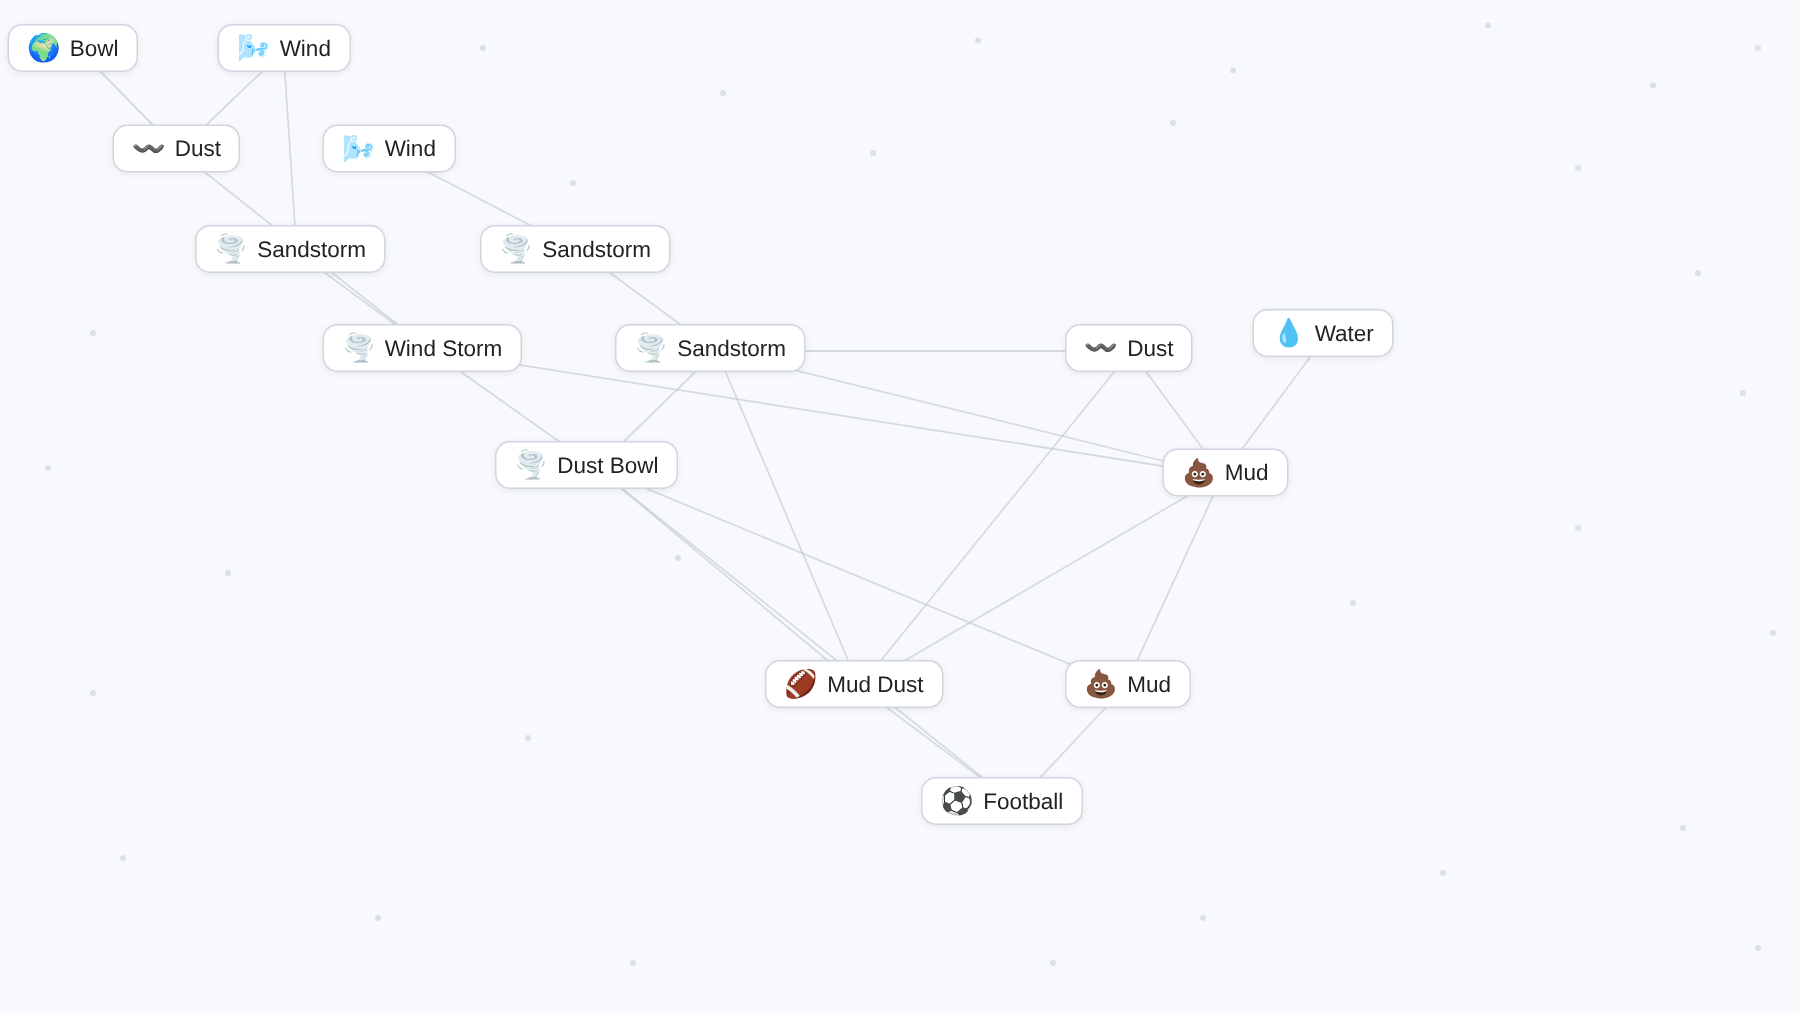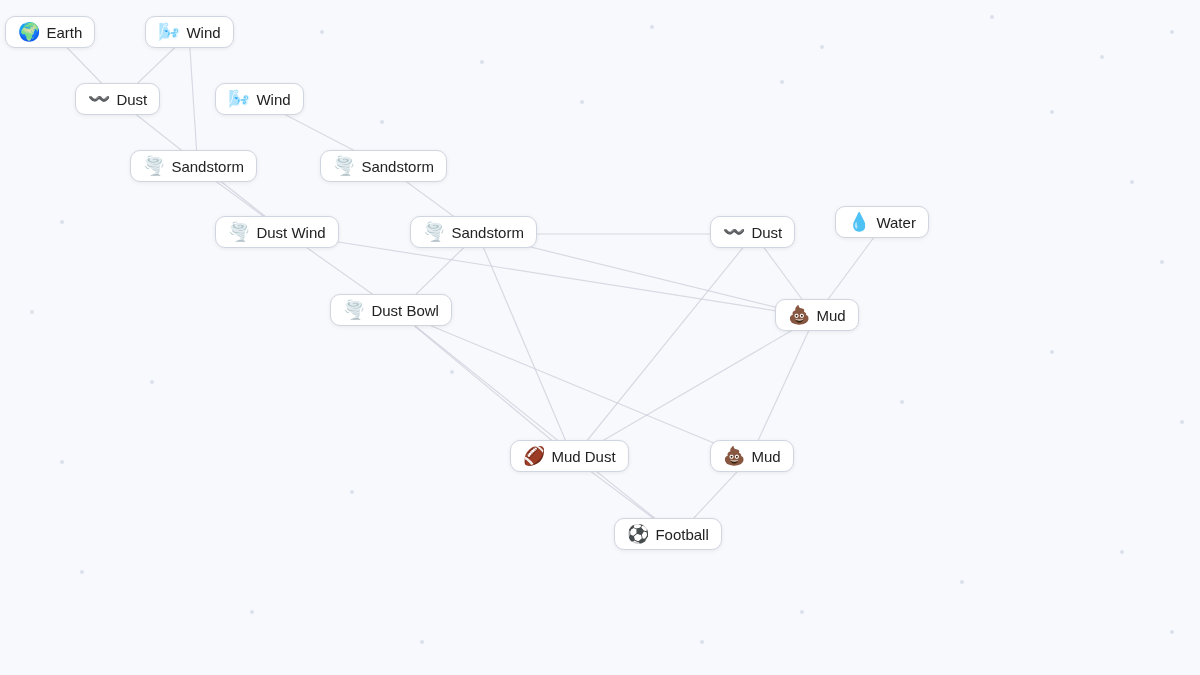--- a/index.html
+++ b/index.html
@@ -117,21 +117,21 @@
     <line x1="573" y1="458" x2="677" y2="536" stroke="#c8cdd8" stroke-width="1.2" opacity="0.7"></line>
     <line x1="750" y1="458" x2="677" y2="536" stroke="#c8cdd8" stroke-width="1.2" opacity="0.7"></line>
     <line x1="477.75" y1="234" x2="573" y2="458" stroke="#c8cdd8" stroke-width="1.2" opacity="0.7"></line>
     <line x1="287.5" y1="234" x2="815" y2="317" stroke="#c8cdd8" stroke-width="1.2" opacity="0.7"></line>
     <line x1="397.75" y1="312" x2="677" y2="536" stroke="#c8cdd8" stroke-width="1.2" opacity="0.7"></line>
   </svg>
 
 <div id="nodes-container">
     <div class="node" style="left: 5px; top: 16px;">
       <span class="emoji">🌍</span>
-      <span>Earth</span>
+      <span>Bowl</span>
     </div>
     <div class="node" style="left: 145px; top: 16px;">
       <span class="emoji">🌬️</span>
       <span>Wind</span>
     </div>
     <div class="node" style="left: 75px; top: 83px;">
       <span class="emoji">〰️</span>
       <span>Dust</span>
     </div>
     <div class="node" style="left: 215px; top: 83px;">
@@ -141,21 +141,21 @@
     <div class="node" style="left: 130px; top: 150px;">
       <span class="emoji">🌪️</span>
       <span>Sandstorm</span>
     </div>
     <div class="node" style="left: 320px; top: 150px;">
       <span class="emoji">🌪️</span>
       <span>Sandstorm</span>
     </div>
     <div class="node" style="left: 215px; top: 216px;">
       <span class="emoji">🌪️</span>
-      <span>Dust Wind</span>
+      <span>Wind Storm</span>
     </div>
     <div class="node" style="left: 410px; top: 216px;">
       <span class="emoji">🌪️</span>
       <span>Sandstorm</span>
     </div>
     <div class="node" style="left: 710px; top: 216px;">
       <span class="emoji">〰️</span>
       <span>Dust</span>
     </div>
     <div class="node" style="left: 835px; top: 206px;">

